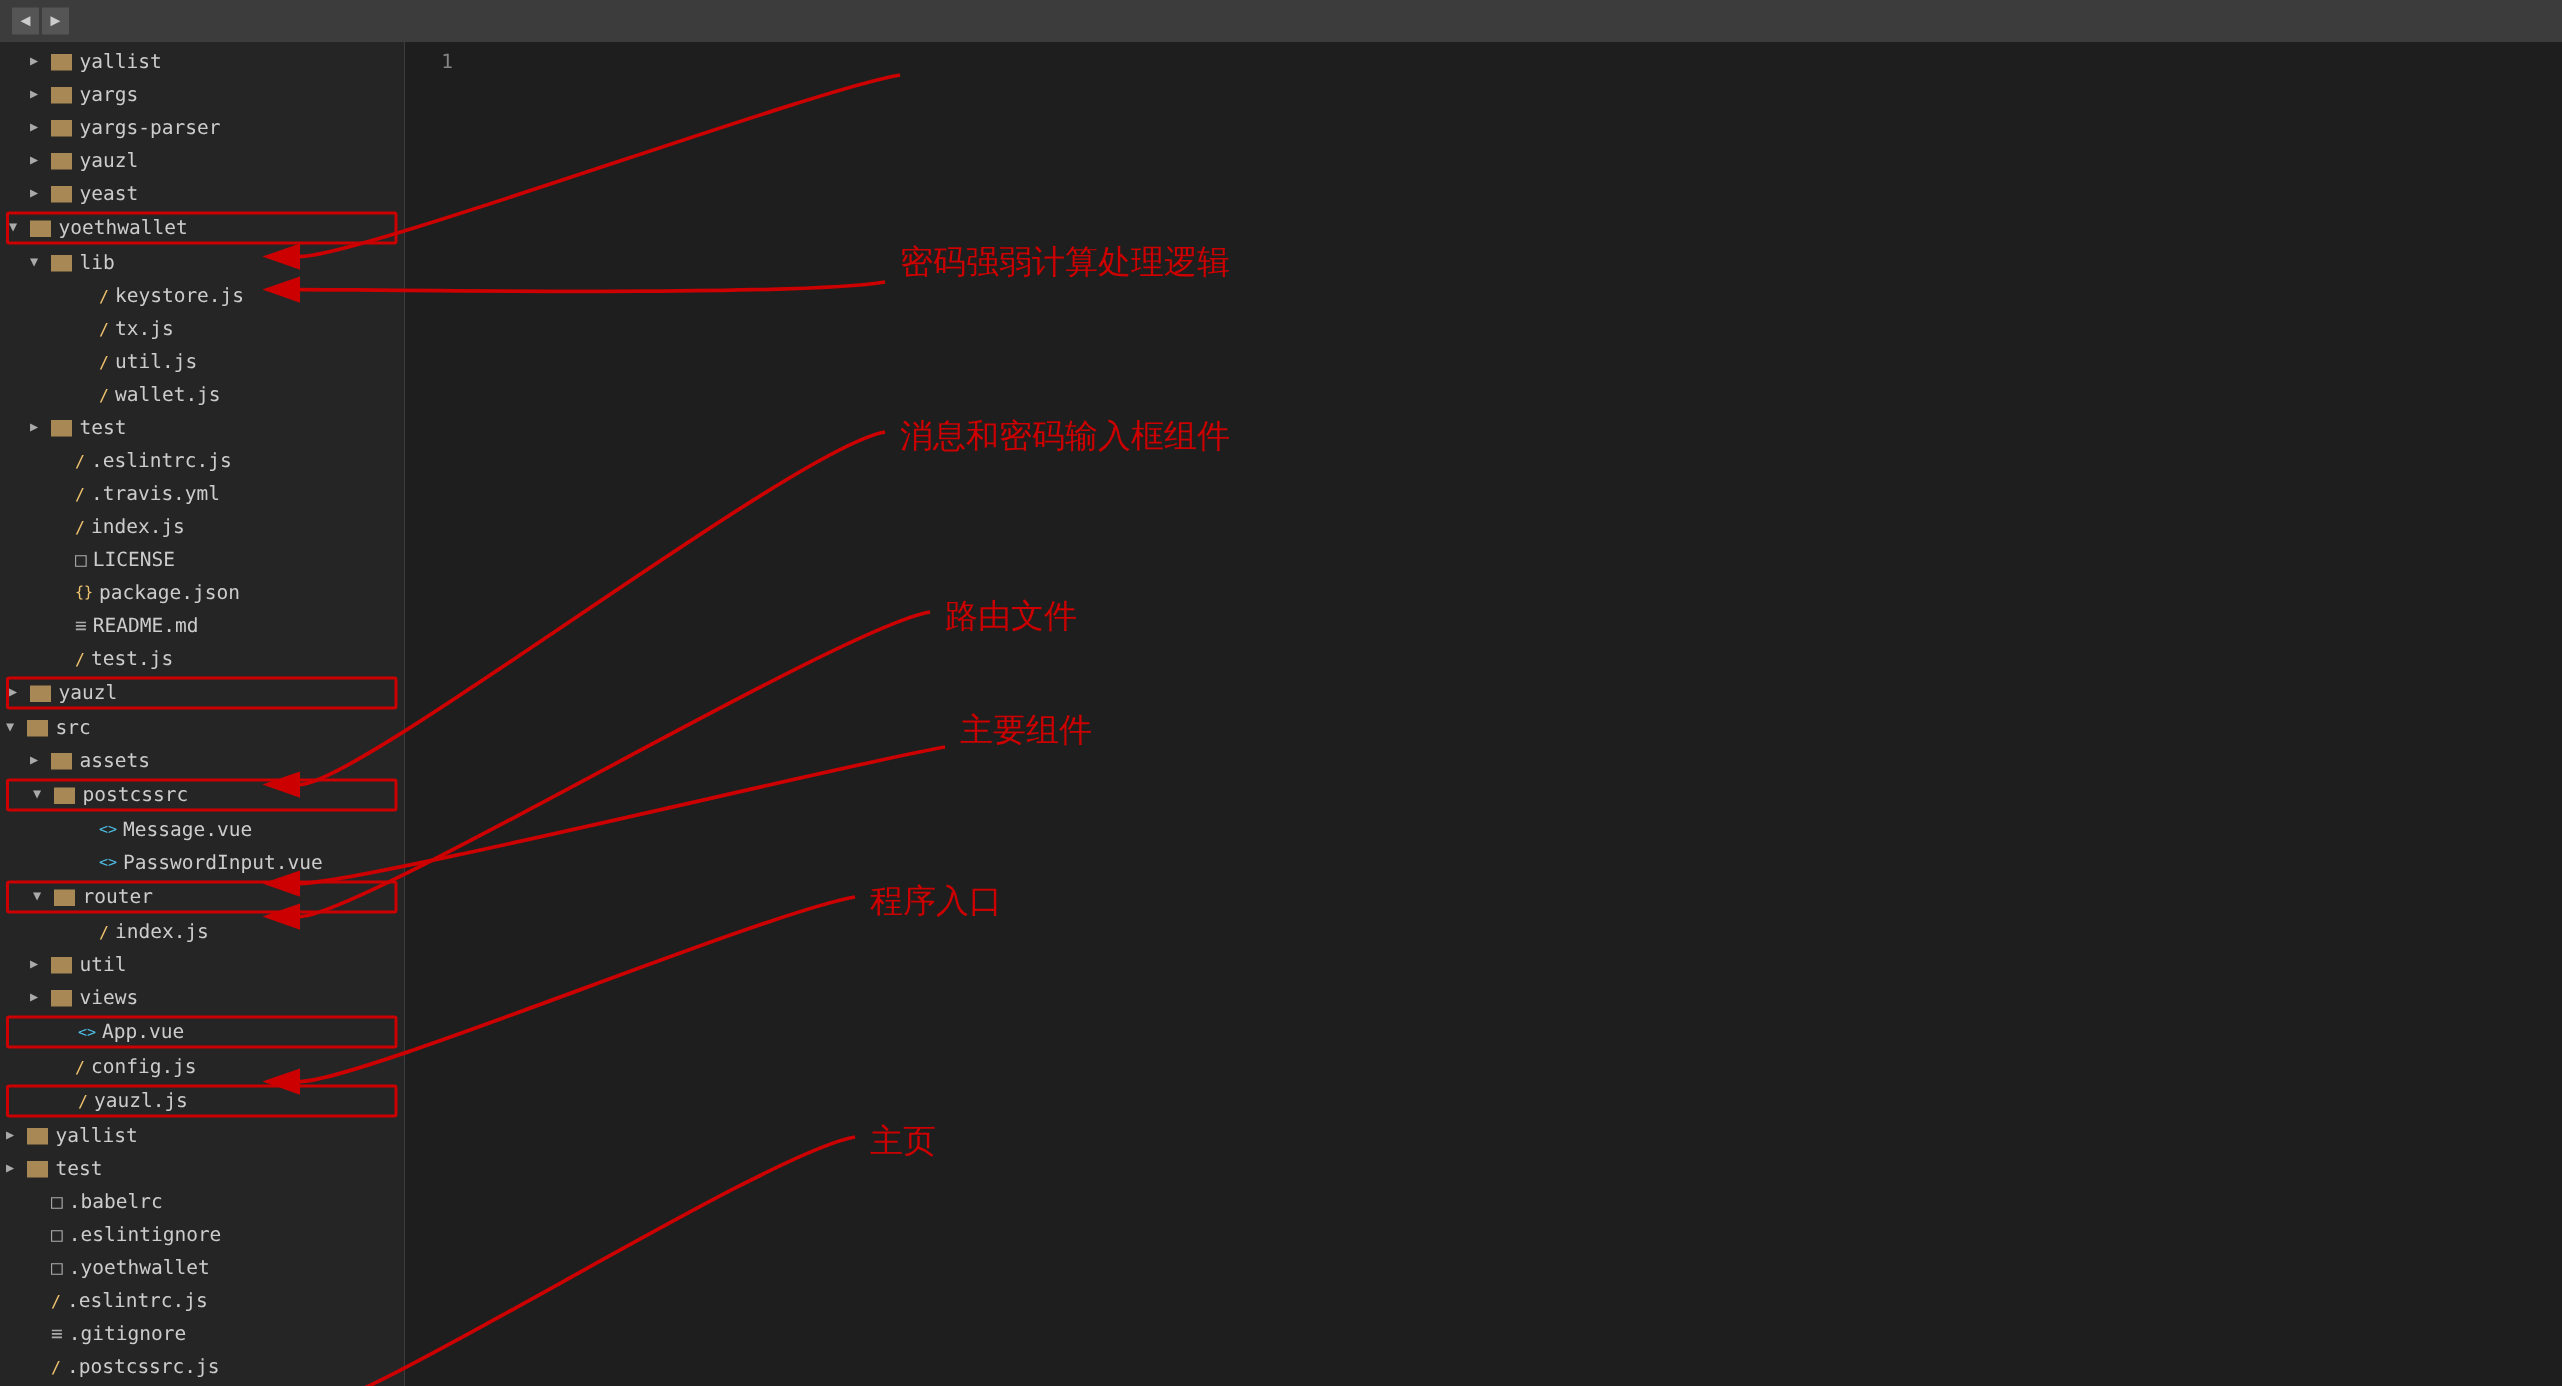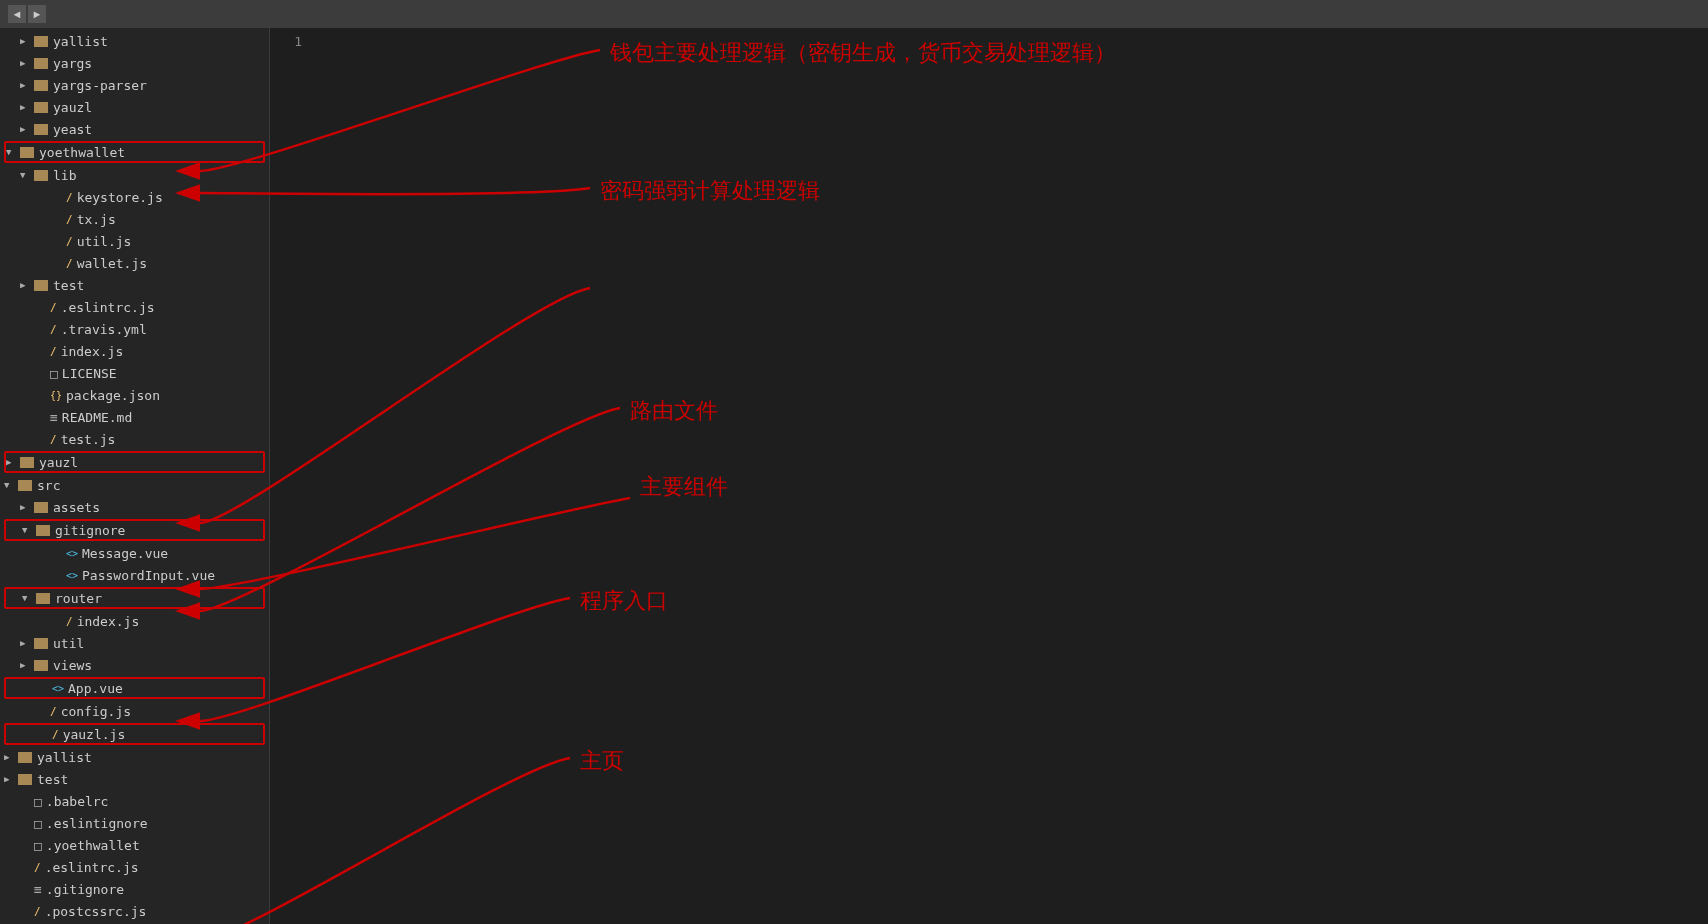--- a/index.html
+++ b/index.html
@@ -234,21 +234,21 @@
         <span>src</span>
       </div>
       <div class="tree-item" style="padding-left: 20px; font-weight: normal;">
         <span style="color: rgb(170, 170, 170); font-size: 9px; margin-right: 4px; display: inline-block; width: 10px;">▶</span>
         <span style="display: inline-block; width: 14px; height: 11px; background: rgb(192, 154, 94); margin-right: 5px; vertical-align: middle; opacity: 0.85;"></span>
         <span>assets</span>
       </div>
       <div class="tree-item" style="padding-left: 16px; font-weight: normal; position: relative; border: 2px solid rgb(204, 0, 0); border-radius: 2px; margin: 1px 4px;">
         <span style="color: rgb(170, 170, 170); font-size: 9px; margin-right: 4px; display: inline-block; width: 10px;">▼</span>
         <span style="display: inline-block; width: 14px; height: 11px; background: rgb(192, 154, 94); margin-right: 5px; vertical-align: middle; opacity: 0.85;"></span>
-        <span>gitignore</span>
+        <span>postcssrc</span>
       </div>
       <div class="tree-item" style="padding-left: 52px;">
         <span style="margin-right: 4px; margin-left: 14px; color: rgb(79, 193, 233); font-size: 10px;">&lt;&gt;</span>
         <span>Message.vue</span>
       </div>
       <div class="tree-item" style="padding-left: 52px;">
         <span style="margin-right: 4px; margin-left: 14px; color: rgb(79, 193, 233); font-size: 10px;">&lt;&gt;</span>
         <span>PasswordInput.vue</span>
       </div>
       <div class="tree-item" style="padding-left: 16px; font-weight: normal; position: relative; border: 2px solid rgb(204, 0, 0); border-radius: 2px; margin: 1px 4px;">
@@ -323,22 +323,22 @@
     <div class="line-numbers">
       <div>1</div>
     </div>
     <div class="editor-content"></div>
 
     <div class="annotation-layer">
       <svg class="arrows" id="arrow-svg">
         
       </svg>
 
-      <div class="annotation-text" style="left:340px; top:10px;">钱包主要处理逻辑（密钥生成，货币交易处理逻辑）</div>
-      <div class="annotation-text" style="left:330px; top:148px;">密码强弱计算处理逻辑</div>
+      <div class="annotation-text" style="left:330px; top:132px;">密码强弱计算处理逻辑</div>
+      <div class="annotation-text" style="left:330px; top:248px;">消息和密码输入框组件</div>
       <div class="annotation-text" style="left:360px; top:368px;text-align:center;">路由文件</div>
       <div class="annotation-text" style="left:370px; top:444px;">主要组件</div>
       <div class="annotation-text" style="left:310px; top:558px;">程序入口</div>
       <div class="annotation-text" style="left:310px; top:718px;">主页</div>
     </div>
   </div>
 
 </div>
 
 <svg style="position: fixed; left: 0px; top: 0px; width: 1708px; height: 924px; pointer-events: none; z-index: 100;">

